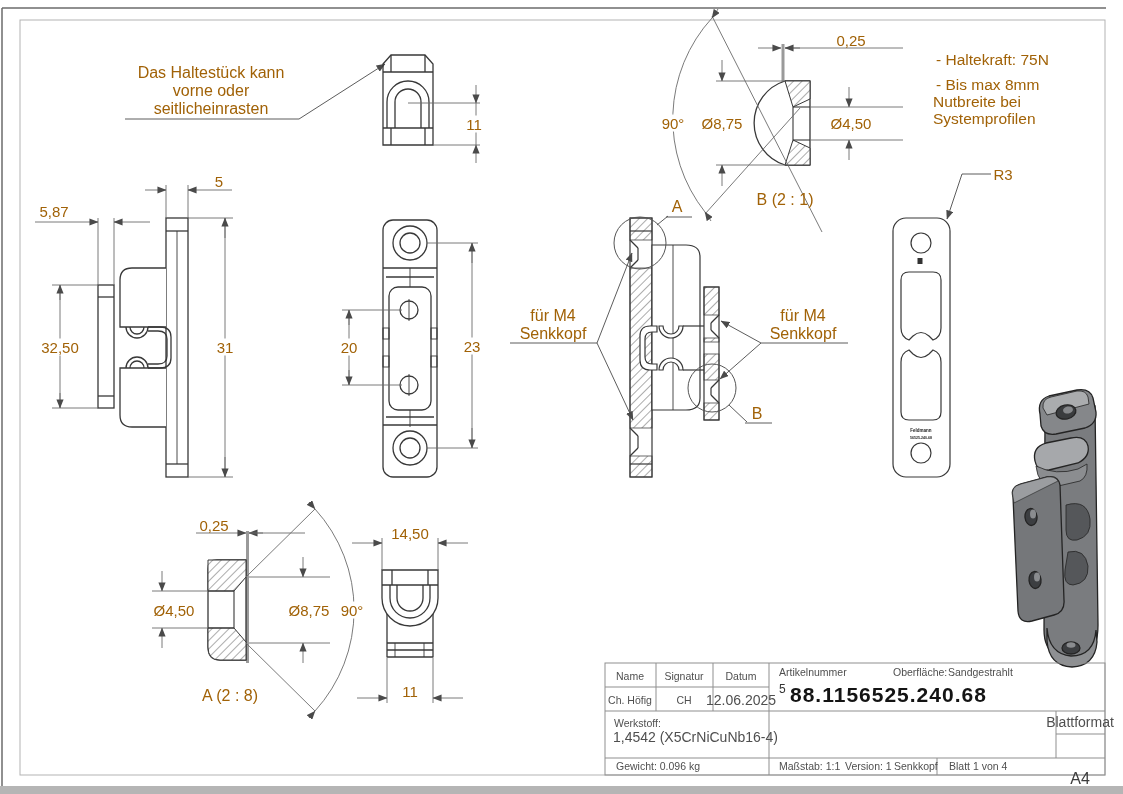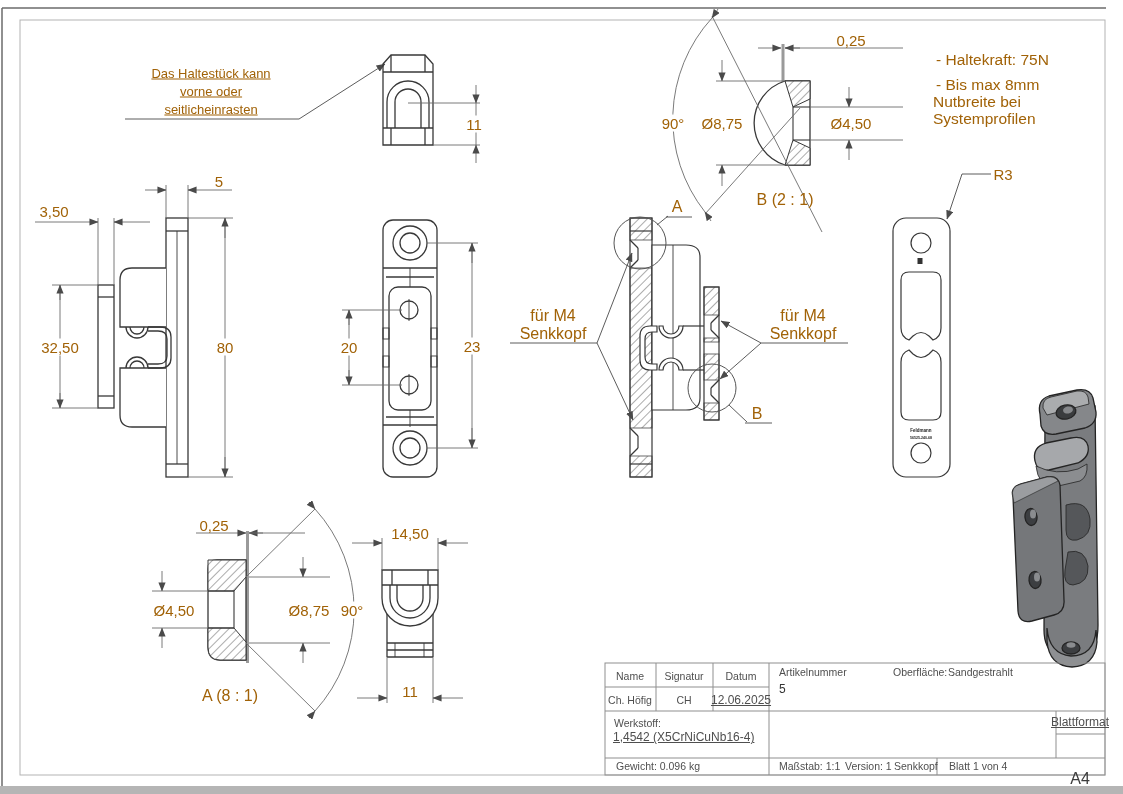--- a/index.html
+++ b/index.html
@@ -3,25 +3,25 @@
 <meta charset="utf-8">
 <style>
   html,body{margin:0;padding:0;background:#fff;}
   #sheet{position:relative;width:1123px;height:794px;background:#ffffff;overflow:hidden;
          font-family:"Liberation Sans","DejaVu Sans",sans-serif;}
   svg{position:absolute;left:0;top:0;}
   .lbl{position:absolute;color:#a16207;white-space:nowrap;transform:translate(-50%,-50%);}
   .lft{transform:translateY(-50%);}
   .dim{font-size:15px;}
   .bg{background:#ffffff;padding:0 3px;}
-  .ann{font-size:13px;text-decoration:underline;}
+  .ann{font-size:16px;}
   .note{font-size:15.5px;}
   .vt{font-size:16px;}
   .tb{color:#4f4f4f;font-size:10.5px;}
-  .tbs{color:#4f4f4f;font-size:12px;text-decoration:underline;}
+  .tbs{color:#4f4f4f;font-size:14px;}
   .pn{color:#141414;font-size:21px;font-weight:bold;letter-spacing:1px;}
   .sup{color:#333;font-size:12px;}
   .a4{color:#3c3c3c;font-size:16px;margin-top:32px;}
   .eng1{font-size:4.5px;font-weight:bold;color:#222;}
   .eng2{font-size:3.5px;font-weight:bold;color:#222;}
 </style>
 </head>
 <body>
 
 <div id="sheet">
@@ -334,58 +334,59 @@
 <span class="lbl lft note" style="left:933px;top:119px">Systemprofilen</span>
 
 <span class="lbl dim bg" style="left:474px;top:124px">11</span>
 
 <span class="lbl dim" style="left:851px;top:40px">0,25</span>
 <span class="lbl dim bg" style="left:673px;top:123px">90°</span>
 <span class="lbl dim bg" style="left:722px;top:123px">Ø8,75</span>
 <span class="lbl dim" style="left:851px;top:123px">Ø4,50</span>
 <span class="lbl vt" style="left:785px;top:200px">B (2 : 1)</span>
 
-<span class="lbl dim" style="left:54px;top:211px">3,50</span>
+<span class="lbl dim" style="left:54px;top:211px">5,87</span>
 <span class="lbl dim" style="left:219px;top:181px">5</span>
 <span class="lbl dim bg" style="left:60px;top:347px">32,50</span>
-<span class="lbl dim bg" style="left:225px;top:347px">80</span>
+<span class="lbl dim bg" style="left:225px;top:347px">31</span>
 
 <span class="lbl dim bg" style="left:349px;top:347px">20</span>
 <span class="lbl dim bg" style="left:472px;top:346px">23</span>
 
 <span class="lbl vt" style="left:677px;top:207px">A</span>
 <span class="lbl vt" style="left:757px;top:414px">B</span>
 <span class="lbl vt" style="left:553px;top:316px">für M4</span>
 <span class="lbl vt" style="left:553px;top:334px">Senkkopf</span>
 <span class="lbl vt" style="left:803px;top:316px">für M4</span>
 <span class="lbl vt" style="left:803px;top:334px">Senkkopf</span>
 
 <span class="lbl dim" style="left:1003px;top:174px">R3</span>
 <span class="lbl eng1" style="left:921px;top:430px">Feldmann</span>
 <span class="lbl eng2" style="left:921px;top:438px">56525-240-68</span>
 
 <span class="lbl dim" style="left:214px;top:525px">0,25</span>
 <span class="lbl dim" style="left:174px;top:610px">Ø4,50</span>
 <span class="lbl dim" style="left:309px;top:610px">Ø8,75</span>
 <span class="lbl dim bg" style="left:352px;top:610px">90°</span>
-<span class="lbl vt" style="left:230px;top:696px">A (8 : 1)</span>
+<span class="lbl vt" style="left:230px;top:696px">A (2 : 8)</span>
 
 <span class="lbl dim" style="left:410px;top:533px">14,50</span>
 <span class="lbl dim" style="left:410px;top:691px">11</span>
 
 <span class="lbl tb" style="left:630px;top:676px">Name</span>
 <span class="lbl tb" style="left:684px;top:676px">Signatur</span>
 <span class="lbl tb" style="left:741px;top:676px">Datum</span>
 <span class="lbl tb" style="left:630px;top:700px">Ch. Höfig</span>
 <span class="lbl tb" style="left:684px;top:700px">CH</span>
 <span class="lbl tbs" style="left:741px;top:700px">12.06.2025</span>
 <span class="lbl lft tb" style="left:779px;top:672px">Artikelnummer</span>
 <span class="lbl lft tb" style="left:893px;top:672px">Oberfläche:</span>
 <span class="lbl lft tb" style="left:948px;top:672px">Sandgestrahlt</span>
 <span class="lbl lft sup" style="left:779px;top:689px">5</span>
+<span class="lbl lft pn" style="left:790px;top:695px">88.1156525.240.68</span>
 <span class="lbl lft tb" style="left:614px;top:723px">Werkstoff:</span>
 <span class="lbl lft tbs" style="left:613px;top:737px">1,4542 (X5CrNiCuNb16-4)</span>
 <span class="lbl tbs" style="left:1080px;top:722px">Blattformat</span>
 <span class="lbl a4" style="left:1080px;top:747px">A4</span>
 <span class="lbl lft tb" style="left:616px;top:766px">Gewicht: 0.096 kg</span>
 <span class="lbl lft tb" style="left:779px;top:766px">Maßstab: 1:1</span>
 <span class="lbl lft tb" style="left:845px;top:766px">Version: 1</span>
 <span class="lbl lft tb" style="left:894px;top:766px">Senkkopf</span>
 <span class="lbl lft tb" style="left:949px;top:766px">Blatt 1 von 4</span>
 

